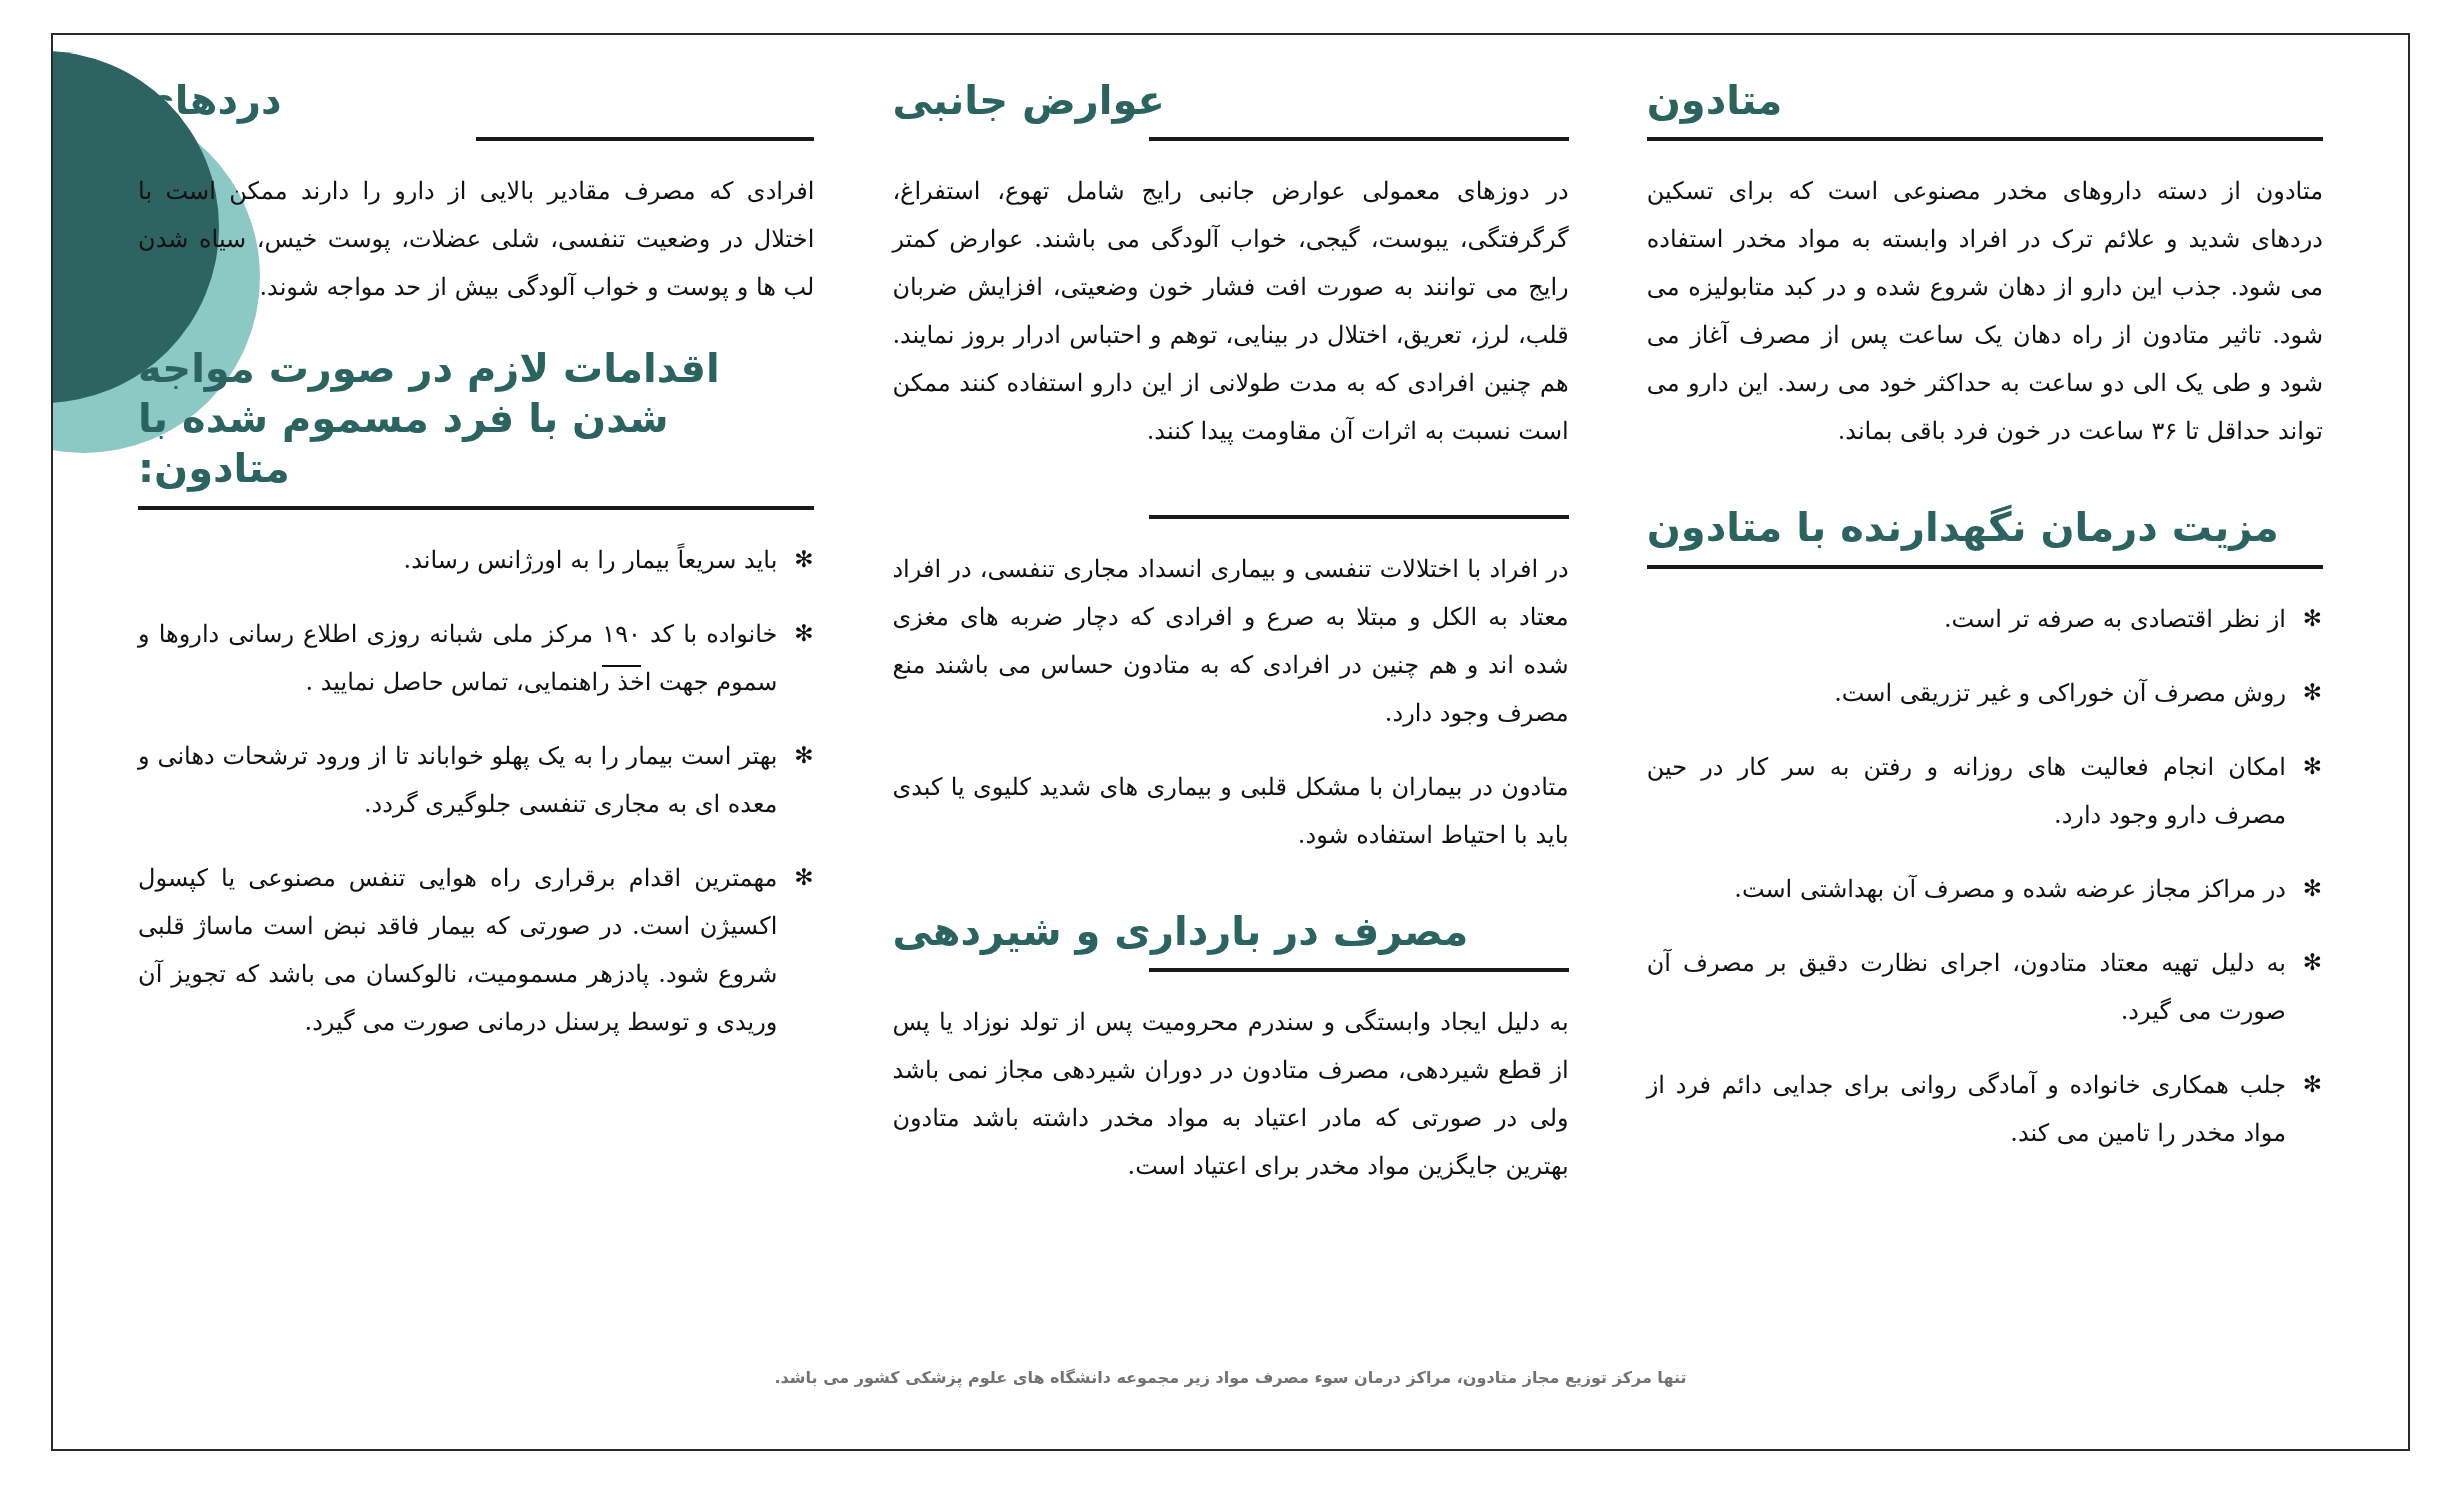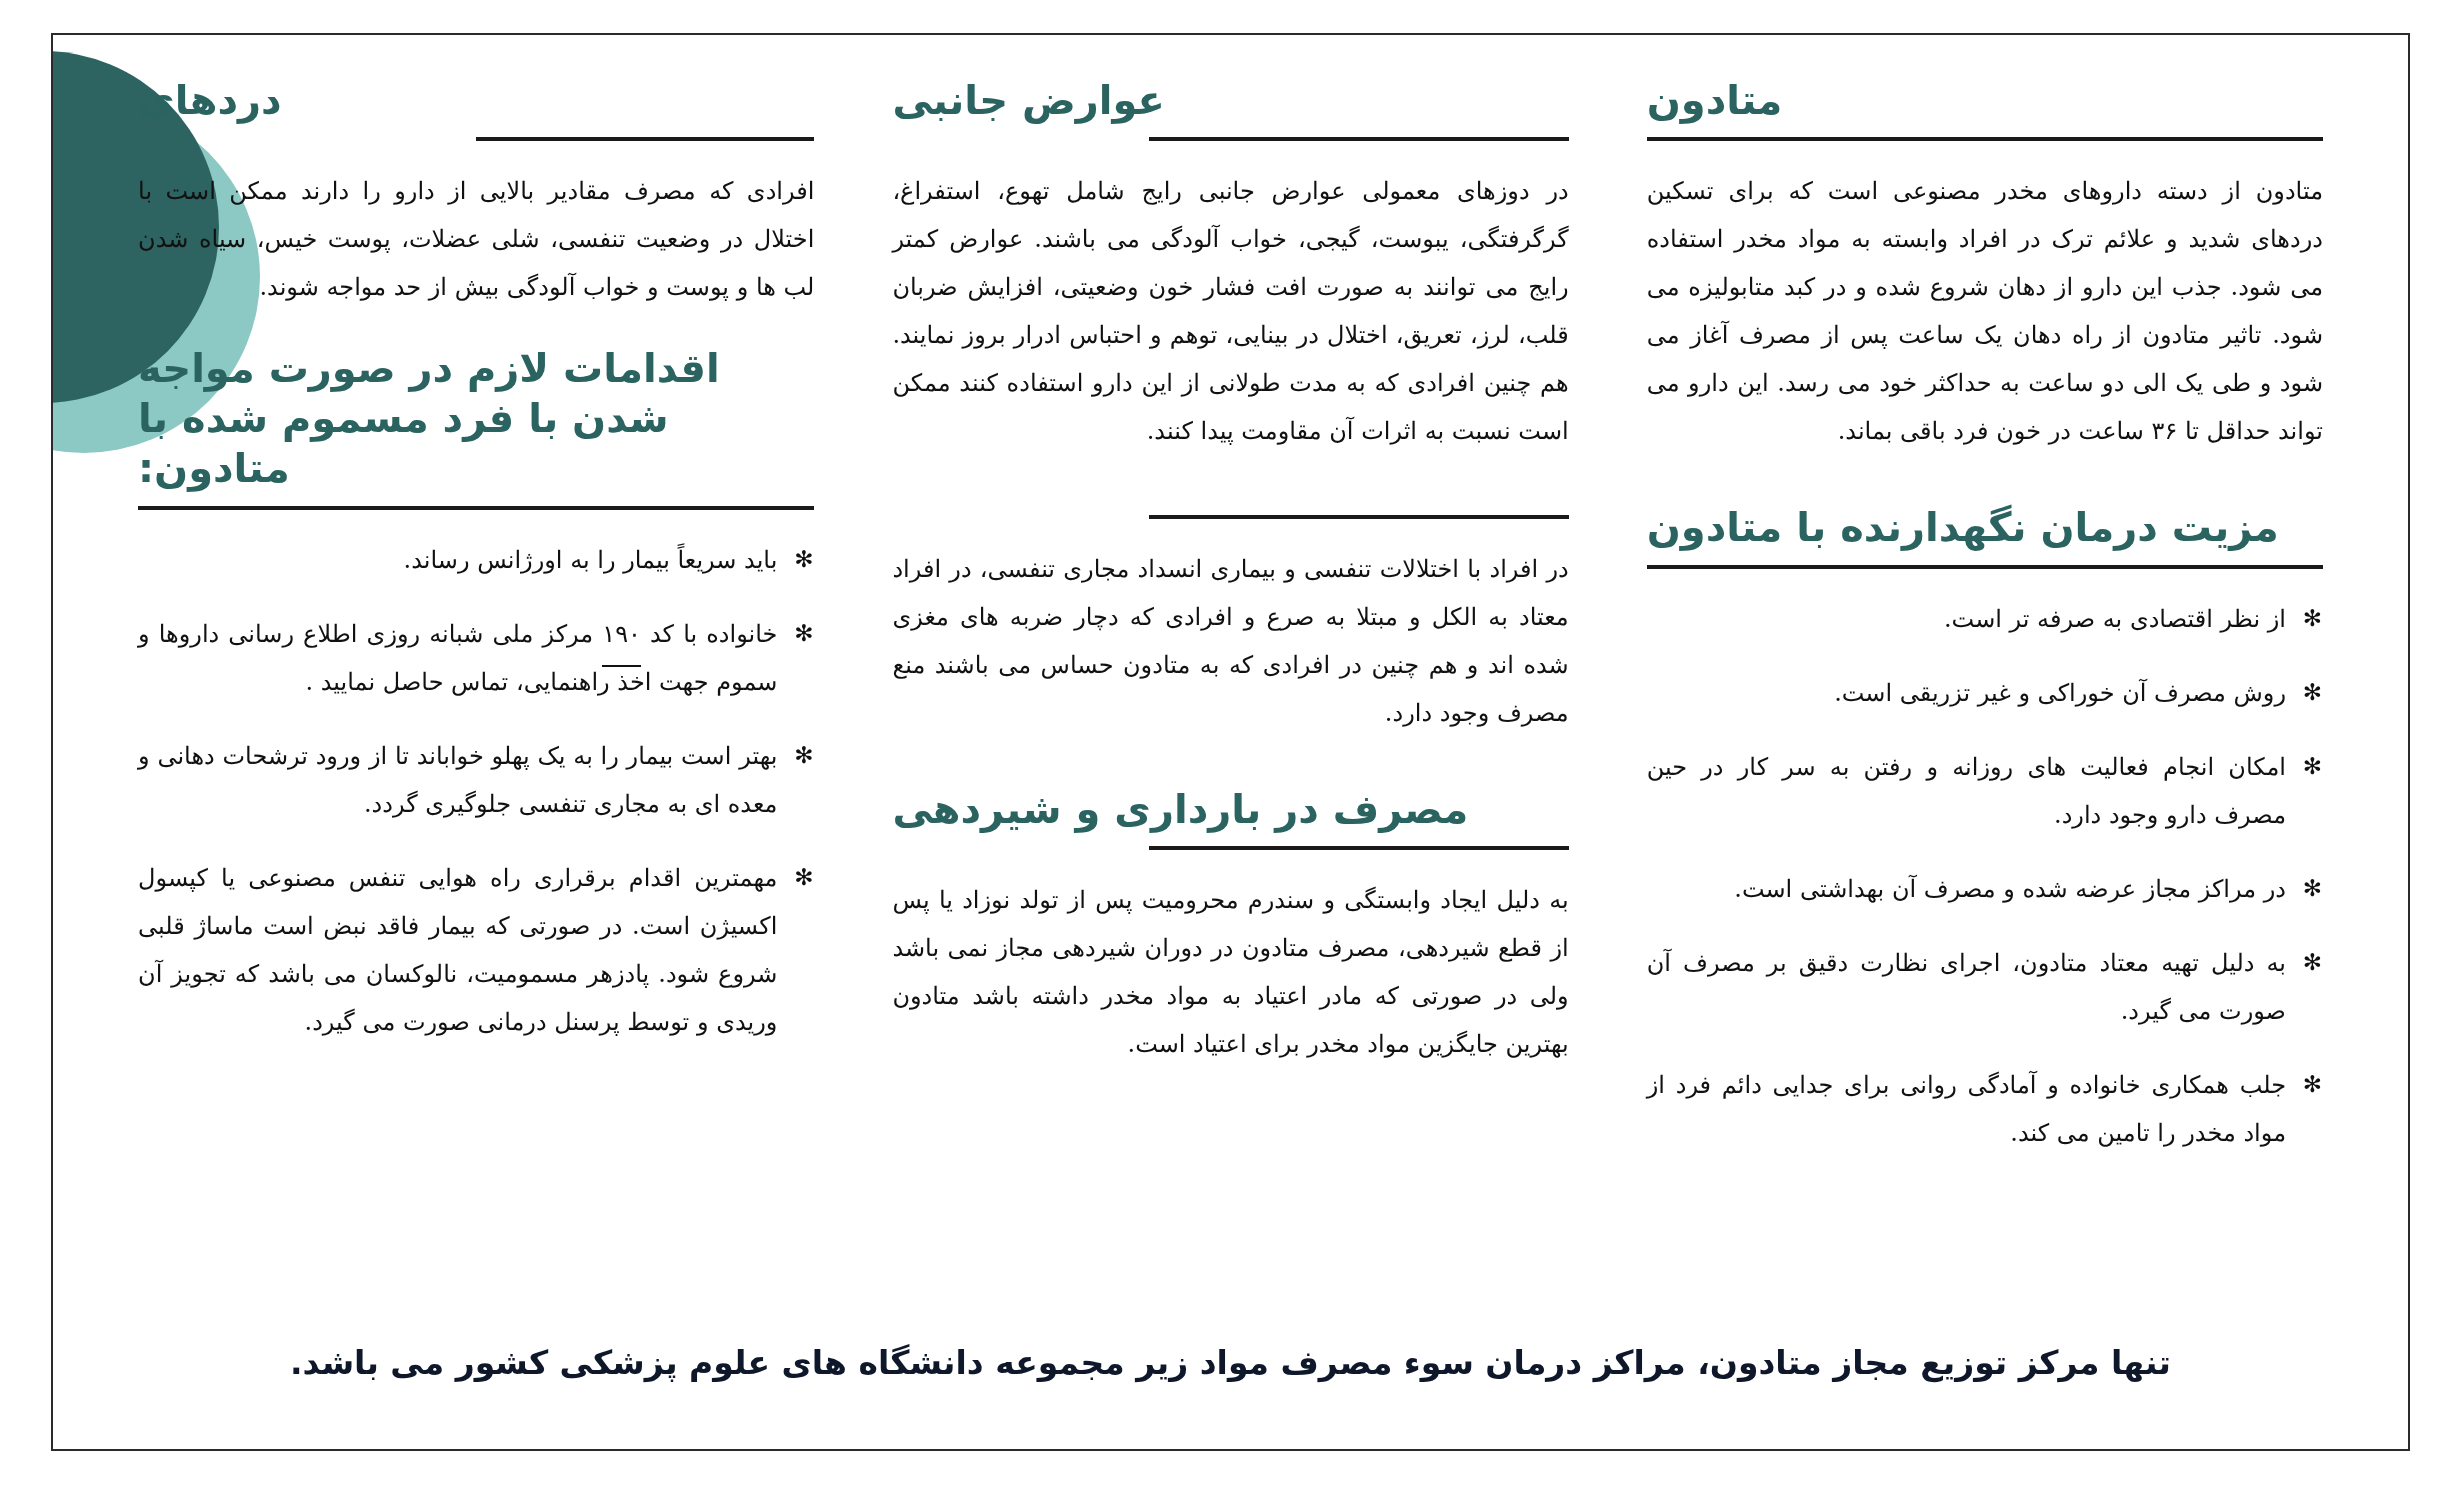--- a/index.html
+++ b/index.html
@@ -121,23 +121,23 @@
     border-bottom:2.6px solid #111;
     padding-bottom:17px;
   }
   .footnote{
     position:absolute;
     left:46px;right:46px;
     bottom:56px;
     text-align:center;
     font-family:"DejaVu Sans","Liberation Sans",sans-serif;
     font-weight:bold;
-    font-size:33px;
+    font-size:16px;
     line-height:1.85;
-    color:#0f172a;
+    color:#737373;
     direction:rtl;
     z-index:3;
     padding:0 106px;
     box-sizing:border-box;
   }
   .spacer-lg{height:47px;}
   .spacer-md{height:32px;}
 </style>
 </head>
 <body>
@@ -191,20 +191,21 @@
 
     <div class="col col-mid">
       <h2 class="sec-title">عوارض جانبی</h2>
       <div class="rule mid"></div>
       <p class="body">در دوزهای معمولی عوارض جانبی رایج شامل تهوع، استفراغ، گرگرفتگی، یبوست، گیجی، خواب آلودگی می باشند. عوارض کمتر رایج می توانند به صورت افت فشار خون وضعیتی، افزایش ضربان قلب، لرز، تعریق، اختلال در بینایی، توهم و احتباس ادرار بروز نمایند. هم چنین افرادی که به مدت طولانی از این دارو استفاده کنند ممکن است نسبت به اثرات آن مقاومت پیدا کنند.</p>
 
       <div class="spacer-lg"></div>
 
       <div class="rule mid"></div>
       <p class="body">در افراد با اختلالات تنفسی و بیماری انسداد مجاری تنفسی، در افراد معتاد به الکل و مبتلا به صرع و افرادی که دچار ضربه های مغزی شده اند و هم چنین در افرادی که به متادون حساس می باشند منع مصرف وجود دارد.</p>
+      <p class="body">متادون در بیماران با مشکل قلبی و بیماری های شدید کلیوی یا کبدی باید با احتیاط استفاده شود.</p>
 
       <div class="spacer-lg"></div>
 
       <h2 class="sec-title">مصرف در بارداری و شیردهی</h2>
       <div class="rule mid"></div>
       <p class="body">به دلیل ایجاد وابستگی و سندرم محرومیت پس از تولد نوزاد یا پس از قطع شیردهی، مصرف متادون در دوران شیردهی مجاز نمی باشد ولی در صورتی که مادر اعتیاد به مواد مخدر داشته باشد متادون بهترین جایگزین مواد مخدر برای اعتیاد است.</p>
     </div>
 
     <div class="col col-left">
       <h2 class="sec-title">دردهای</h2>

